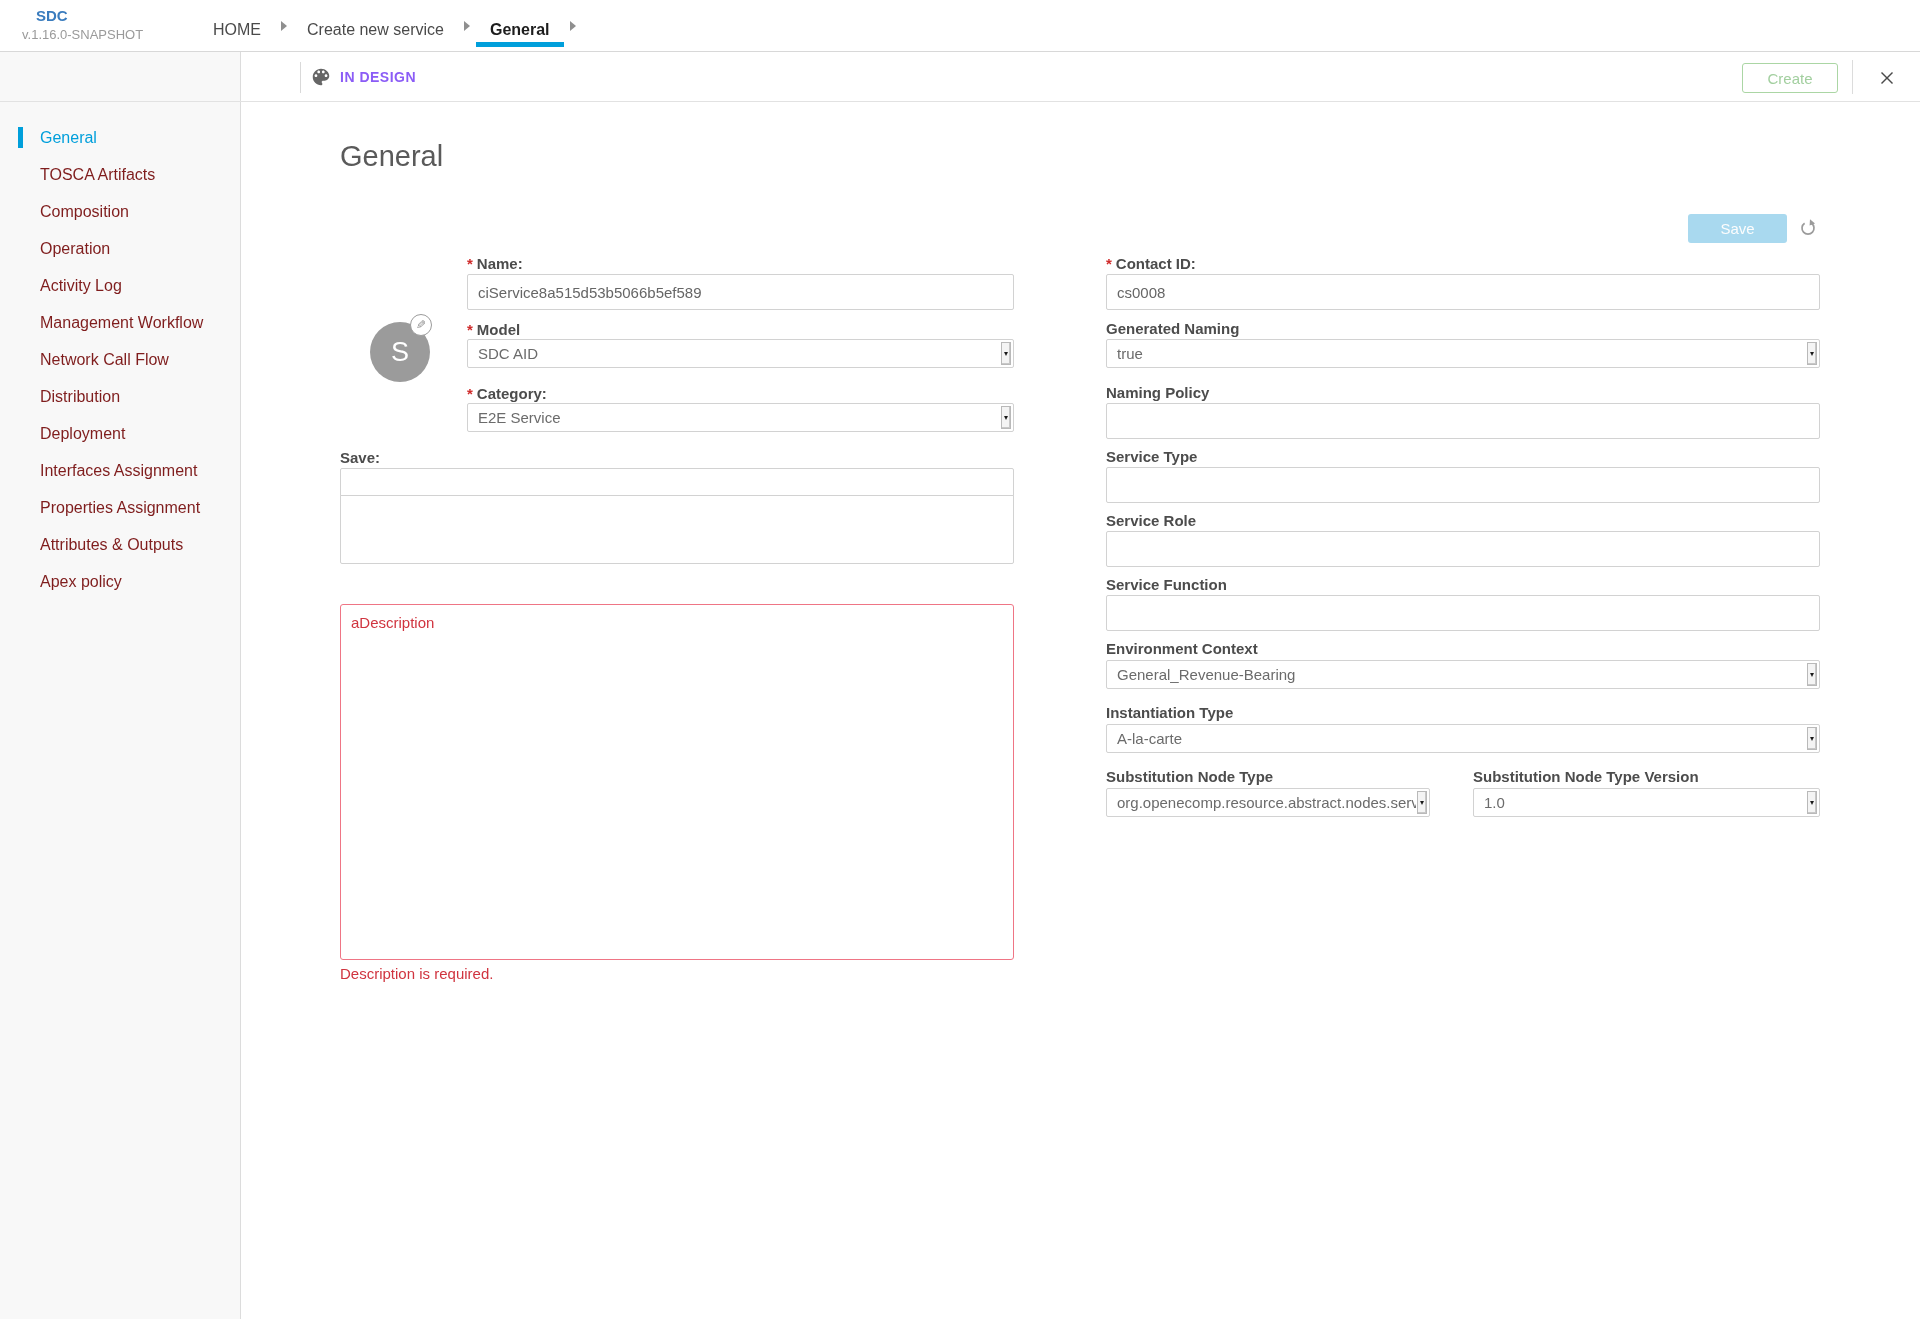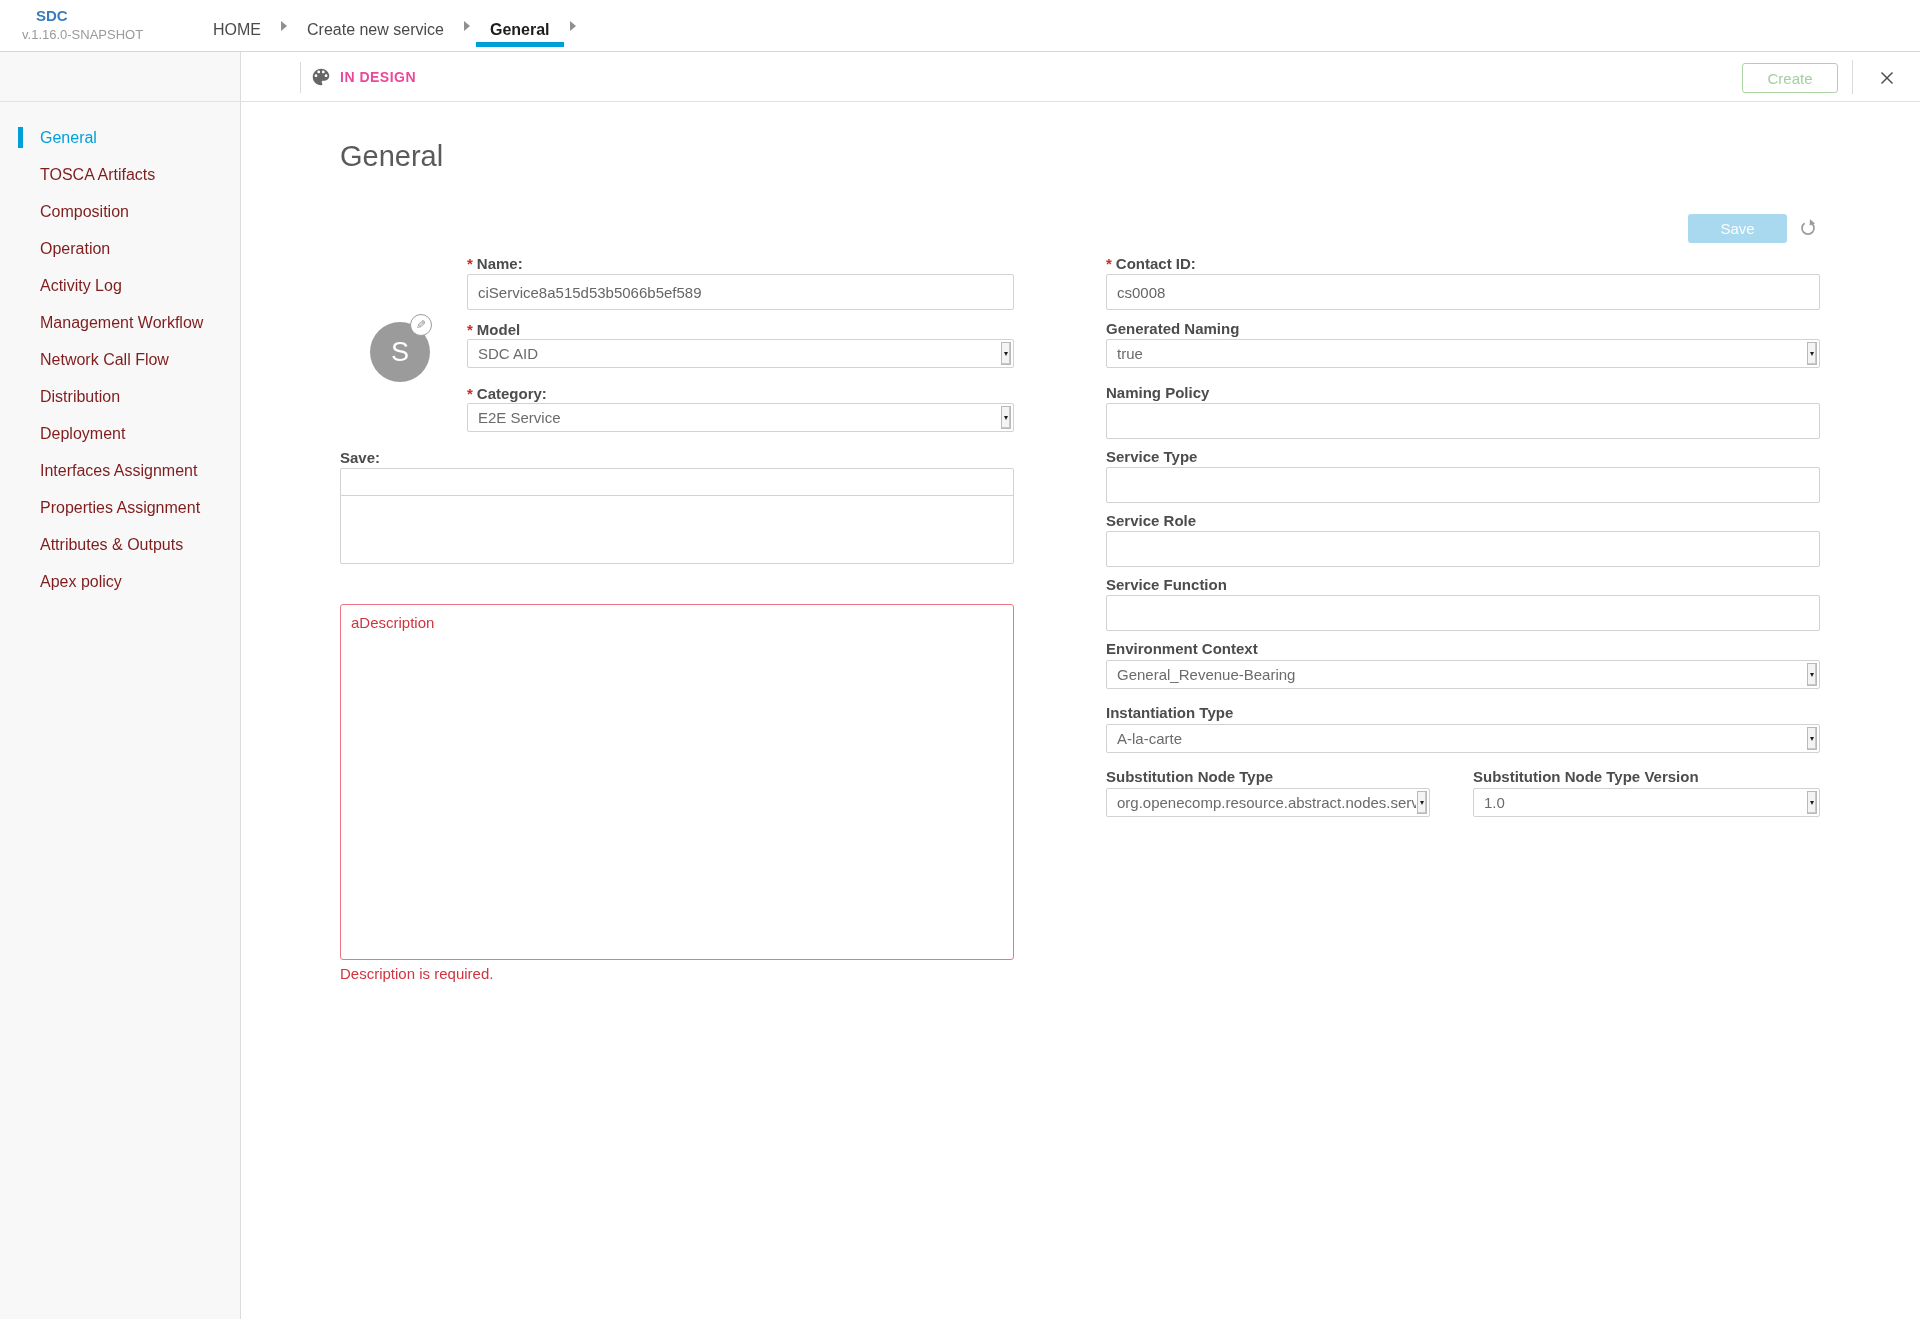--- a/index.html
+++ b/index.html
@@ -20,21 +20,21 @@
   .tab { position:relative; display:flex; align-items:center; padding:0 14px; font-size:16px; color:#4a4a4a; cursor:pointer;margin-top:8px; }
   .tab.active { font-weight:bold; color:#1d1d1d; }
   .tab.active .tab-underline { position:absolute; left:0; right:0; bottom:4px; height:5px; background:#009fdb; }
   .crumb-arrow { align-self:center; width:0; height:0; margin:0 6px;
     border-left:6px solid #8f8f8f; border-top:5px solid transparent; border-bottom:5px solid transparent; }
 
   
   .hairline { position:absolute; left:0; top:101px; width:1920px; height:1px; background:#e2e2e2; z-index:4; }
   .vdiv { position:absolute; width:1px; background:#d9d9d9; }
   .status-wrap { position:absolute; left:310px; top:62px; height:30px; display:flex; align-items:center; }
-  .status-label { margin-left:8px; font-size:14px; font-weight:bold; color:#ec4899; letter-spacing:0.5px; }
+  .status-label { margin-left:8px; font-size:14px; font-weight:bold; color:#8b5cf6; letter-spacing:0.5px; }
   .create-btn { position:absolute; left:1742px; top:63px; width:96px; height:30px; background:#fff;
     border:1px solid #abd6a4; border-radius:3px; color:#a3cfA0; color:#a2cf9f; font-size:15px;
     font-family:"Liberation Sans",sans-serif; cursor:pointer; }
   .close-btn { position:absolute; left:1872px; top:64px; width:30px; height:28px; display:flex; align-items:center; justify-content:center; cursor:pointer; background:none; border:none; }
 
   
   .sidebar { position:absolute; left:0; top:52px; width:241px; height:1267px; background:#f8f8f8; border-right:1px solid #dcdcdc; z-index:3; }
   .menu { position:absolute; left:0; top:67px; width:100%; list-style:none; }
   .menu li { position:relative; height:37px; display:flex; align-items:center; padding-left:40px; font-size:16px; color:#7f1d1d; cursor:pointer; white-space:nowrap; }
   .menu li.active { color:#009fdb; }

